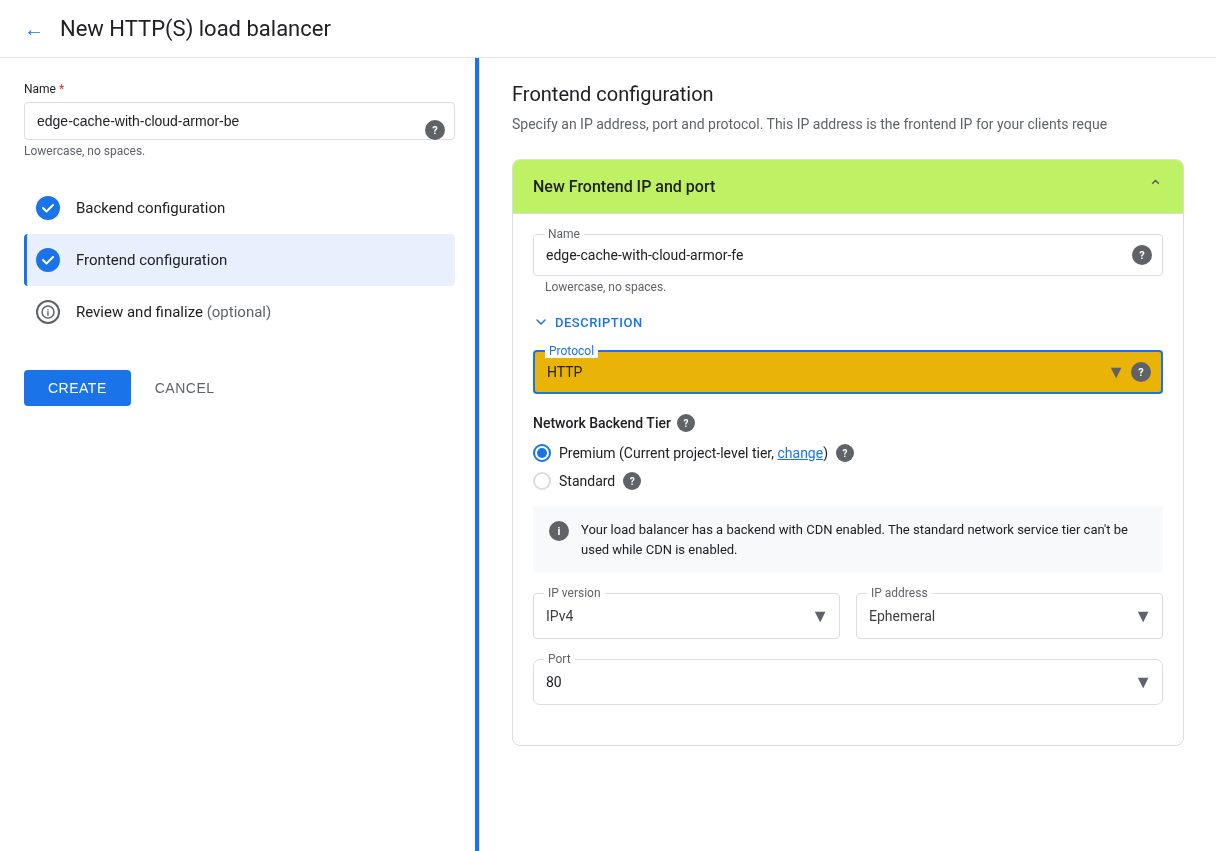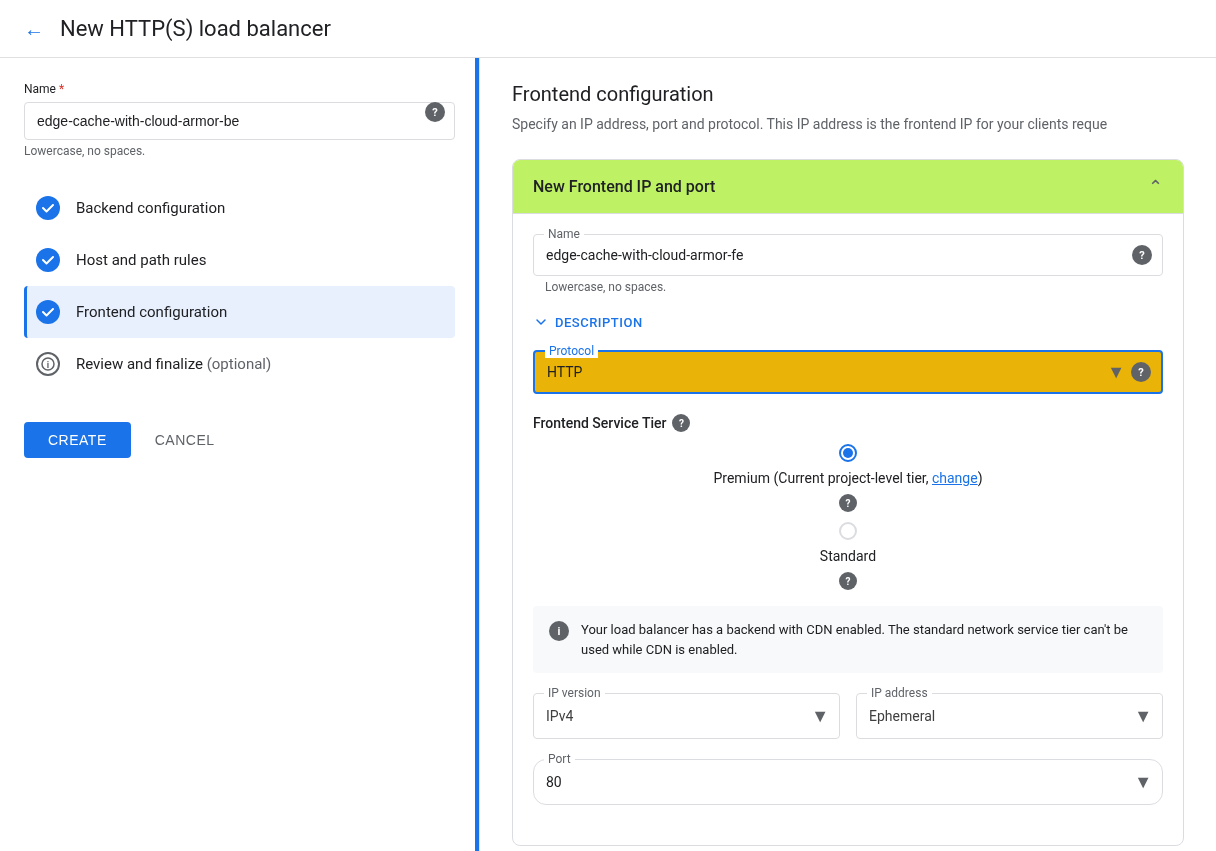--- a/index.html
+++ b/index.html
@@ -12,21 +12,21 @@
     .page-title { font-size: 22px; font-weight: 400; color: #202124; }
     
     .content { display: flex; flex: 1; overflow: hidden; }
     
     
     .left-panel { width: 480px; min-width: 480px; border-right: 1px solid #e0e0e0; padding: 24px; display: flex; flex-direction: column; gap: 0; overflow-y: auto; }
     
     .name-field-section { margin-bottom: 24px; }
     .field-label { font-size: 12px; color: #202124; margin-bottom: 6px; }
     .field-label-required { color: #d93025; }
-    .name-input-wrapper { position: relative; display: flex; align-items: flex-start; }
+    .name-input-wrapper { position: relative; display: flex; align-items: flex-end; }
     .name-input { width: 100%; border: 1px solid #dadce0; border-radius: 4px; padding: 10px 40px 10px 12px; font-size: 14px; color: #202124; outline: none; }
     .help-icon { position: absolute; right: 10px; width: 20px; height: 20px; background: #5f6368; border-radius: 50%; color: white; display: flex; align-items: center; justify-content: center; font-size: 11px; font-weight: bold; cursor: pointer; flex-shrink: 0; }
     .hint-text { font-size: 12px; color: #5f6368; margin-top: 4px; }
     
     .nav-items { display: flex; flex-direction: column; gap: 0; margin-bottom: 24px; }
     .nav-item { display: flex; align-items: center; gap: 16px; padding: 14px 12px; cursor: pointer; border-radius: 4px; }
     .nav-item.active { background: #e8f0fe; }
     .nav-item-icon { width: 24px; height: 24px; border-radius: 50%; display: flex; align-items: center; justify-content: center; flex-shrink: 0; }
     .nav-item-icon.checked { background: #1a73e8; }
     .nav-item-icon.info { border: 2px solid #5f6368; }
@@ -68,21 +68,21 @@
     .select-label { font-size: 12px; color: #1a73e8; position: absolute; top: -8px; left: 10px; background: white; padding: 0 4px; }
     .select-value { font-size: 14px; color: #202124; }
     .select-arrow { position: absolute; right: 36px; top: 50%; transform: translateY(-50%); color: #5f6368; font-size: 18px; }
     .select-help { position: absolute; right: 10px; top: 50%; transform: translateY(-50%); width: 20px; height: 20px; background: #5f6368; border-radius: 50%; color: white; display: flex; align-items: center; justify-content: center; font-size: 11px; font-weight: bold; }
     
     
     .section-label { font-size: 14px; color: #202124; font-weight: 500; margin-bottom: 12px; display: flex; align-items: center; gap: 6px; }
     .inline-help { width: 18px; height: 18px; background: #5f6368; border-radius: 50%; color: white; display: flex; align-items: center; justify-content: center; font-size: 10px; font-weight: bold; cursor: pointer; flex-shrink: 0; }
     
     .radio-group { display: flex; flex-direction: column; gap: 10px; margin-bottom: 16px; }
-    .radio-option { display: flex; align-items: center; gap: 8px; cursor: pointer; flex-direction: column; }
+    .radio-option { display: flex; align-items: center; gap: 8px; cursor: pointer; }
     .radio-circle { width: 18px; height: 18px; border-radius: 50%; border: 2px solid #dadce0; display: flex; align-items: center; justify-content: center; flex-shrink: 0; }
     .radio-circle.selected { border-color: #1a73e8; }
     .radio-dot { width: 10px; height: 10px; border-radius: 50%; background: #1a73e8; }
     .radio-label { font-size: 14px; color: #202124; }
     .change-link { color: #1a73e8; text-decoration: underline; cursor: pointer; }
     .radio-inline-help { width: 18px; height: 18px; background: #5f6368; border-radius: 50%; color: white; display: flex; align-items: center; justify-content: center; font-size: 10px; font-weight: bold; cursor: pointer; }
     
     
     .info-box { background: #f8f9fa; border-radius: 4px; padding: 14px 16px; display: flex; gap: 12px; margin-bottom: 20px; align-items: flex-start; }
     .info-box-icon { width: 20px; height: 20px; background: #5f6368; border-radius: 50%; color: white; display: flex; align-items: center; justify-content: center; font-size: 11px; font-weight: bold; flex-shrink: 0; margin-top: 1px; }
@@ -90,21 +90,21 @@
     
     
     .two-col { display: flex; gap: 16px; margin-bottom: 20px; }
     .two-col .col { flex: 1; }
     
     .dropdown-field { border: 1px solid #dadce0; border-radius: 4px; position: relative; padding: 14px 40px 14px 12px; cursor: pointer; }
     .dropdown-label { font-size: 12px; color: #5f6368; position: absolute; top: -8px; left: 10px; background: white; padding: 0 4px; }
     .dropdown-value { font-size: 14px; color: #404040; }
     .dropdown-arrow { position: absolute; right: 10px; top: 50%; transform: translateY(-50%); color: #5f6368; font-size: 18px; }
     
-    .port-field { border: 1px solid #dadce0; border-radius: 13px; position: relative; padding: 14px 60px 14px 12px; cursor: pointer; }
+    .port-field { border: 1px solid #dadce0; border-radius: 7px; position: relative; padding: 14px 60px 14px 12px; cursor: pointer; }
     .port-label { font-size: 12px; color: #5f6368; position: absolute; top: -8px; left: 10px; background: white; padding: 0 4px; }
     .port-value { font-size: 14px; color: #202124; }
     .port-arrow { position: absolute; right: 10px; top: 50%; transform: translateY(-50%); color: #5f6368; font-size: 18px; }
     
     
     .nav-item.active { border-left: 3px solid #1a73e8; }
   </style>
 </head>
 <body>
 
@@ -135,28 +135,20 @@
 
         <div class="nav-item">
           <div class="nav-item-icon checked">
             <svg width="14" height="14" viewBox="0 0 14 14" fill="none">
               <path d="M2 7l3.5 3.5L12 4" stroke="white" stroke-width="2" stroke-linecap="round" stroke-linejoin="round"></path>
             </svg>
           </div>
           <span class="nav-item-label">Backend configuration</span>
         </div>
 
-        <div class="nav-item">
-          <div class="nav-item-icon checked">
-            <svg width="14" height="14" viewBox="0 0 14 14" fill="none">
-              <path d="M2 7l3.5 3.5L12 4" stroke="white" stroke-width="2" stroke-linecap="round" stroke-linejoin="round"></path>
-            </svg>
-          </div>
-          <span class="nav-item-label">Host and path rules</span>
-        </div>
 
         <div class="nav-item active" style="border-left: 3px solid #1a73e8; padding-left: 9px;">
           <div class="nav-item-icon checked">
             <svg width="14" height="14" viewBox="0 0 14 14" fill="none">
               <path d="M2 7l3.5 3.5L12 4" stroke="white" stroke-width="2" stroke-linecap="round" stroke-linejoin="round"></path>
             </svg>
           </div>
           <span class="nav-item-label">Frontend configuration</span>
         </div>
 
@@ -214,21 +206,21 @@
             <div class="select-outline">
               <span class="select-label">Protocol</span>
               <span class="select-value">HTTP</span>
               <span class="select-arrow">▼</span>
               <div class="select-help">?</div>
             </div>
           </div>
 
           <div>
             <div class="section-label">
-              <span>Frontend Service Tier</span>
+              <span>Network Backend Tier</span>
               <div class="inline-help">?</div>
             </div>
             <div class="radio-group">
 
               <div class="radio-option">
                 <div class="radio-circle selected">
                   <div class="radio-dot"></div>
                 </div>
                 <span class="radio-label">
                   Premium (Current project-level tier, <span class="change-link">change</span>)

